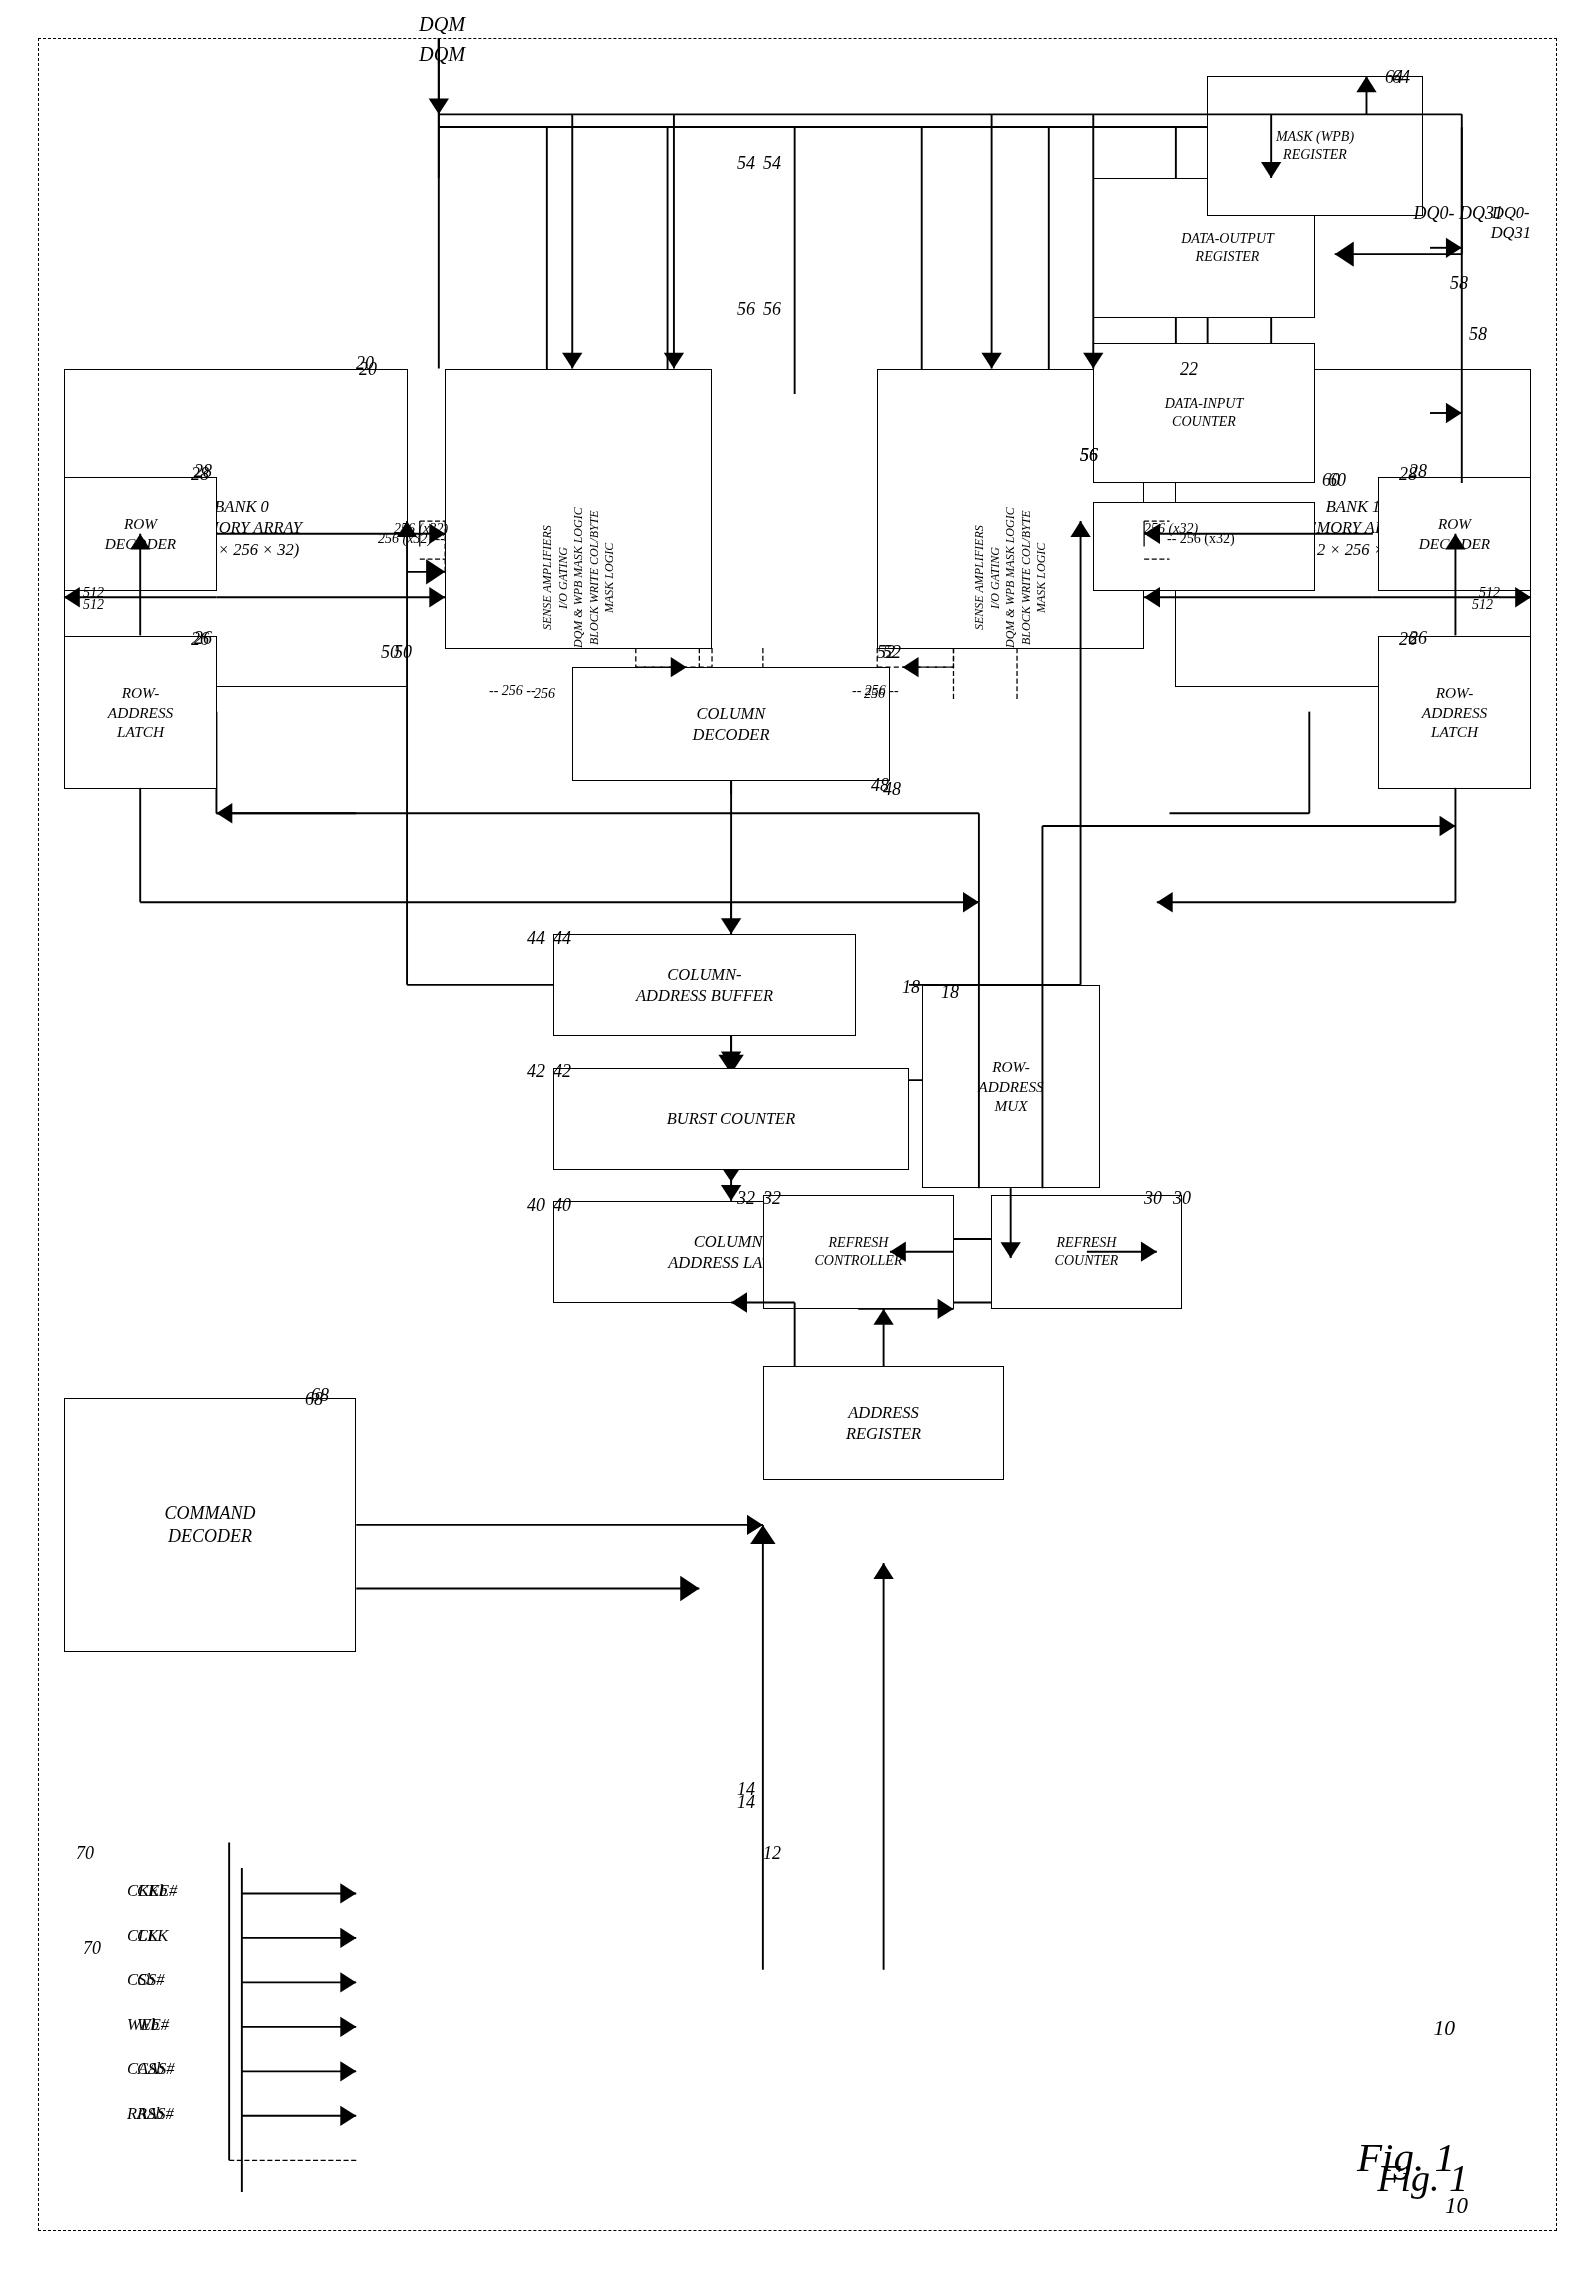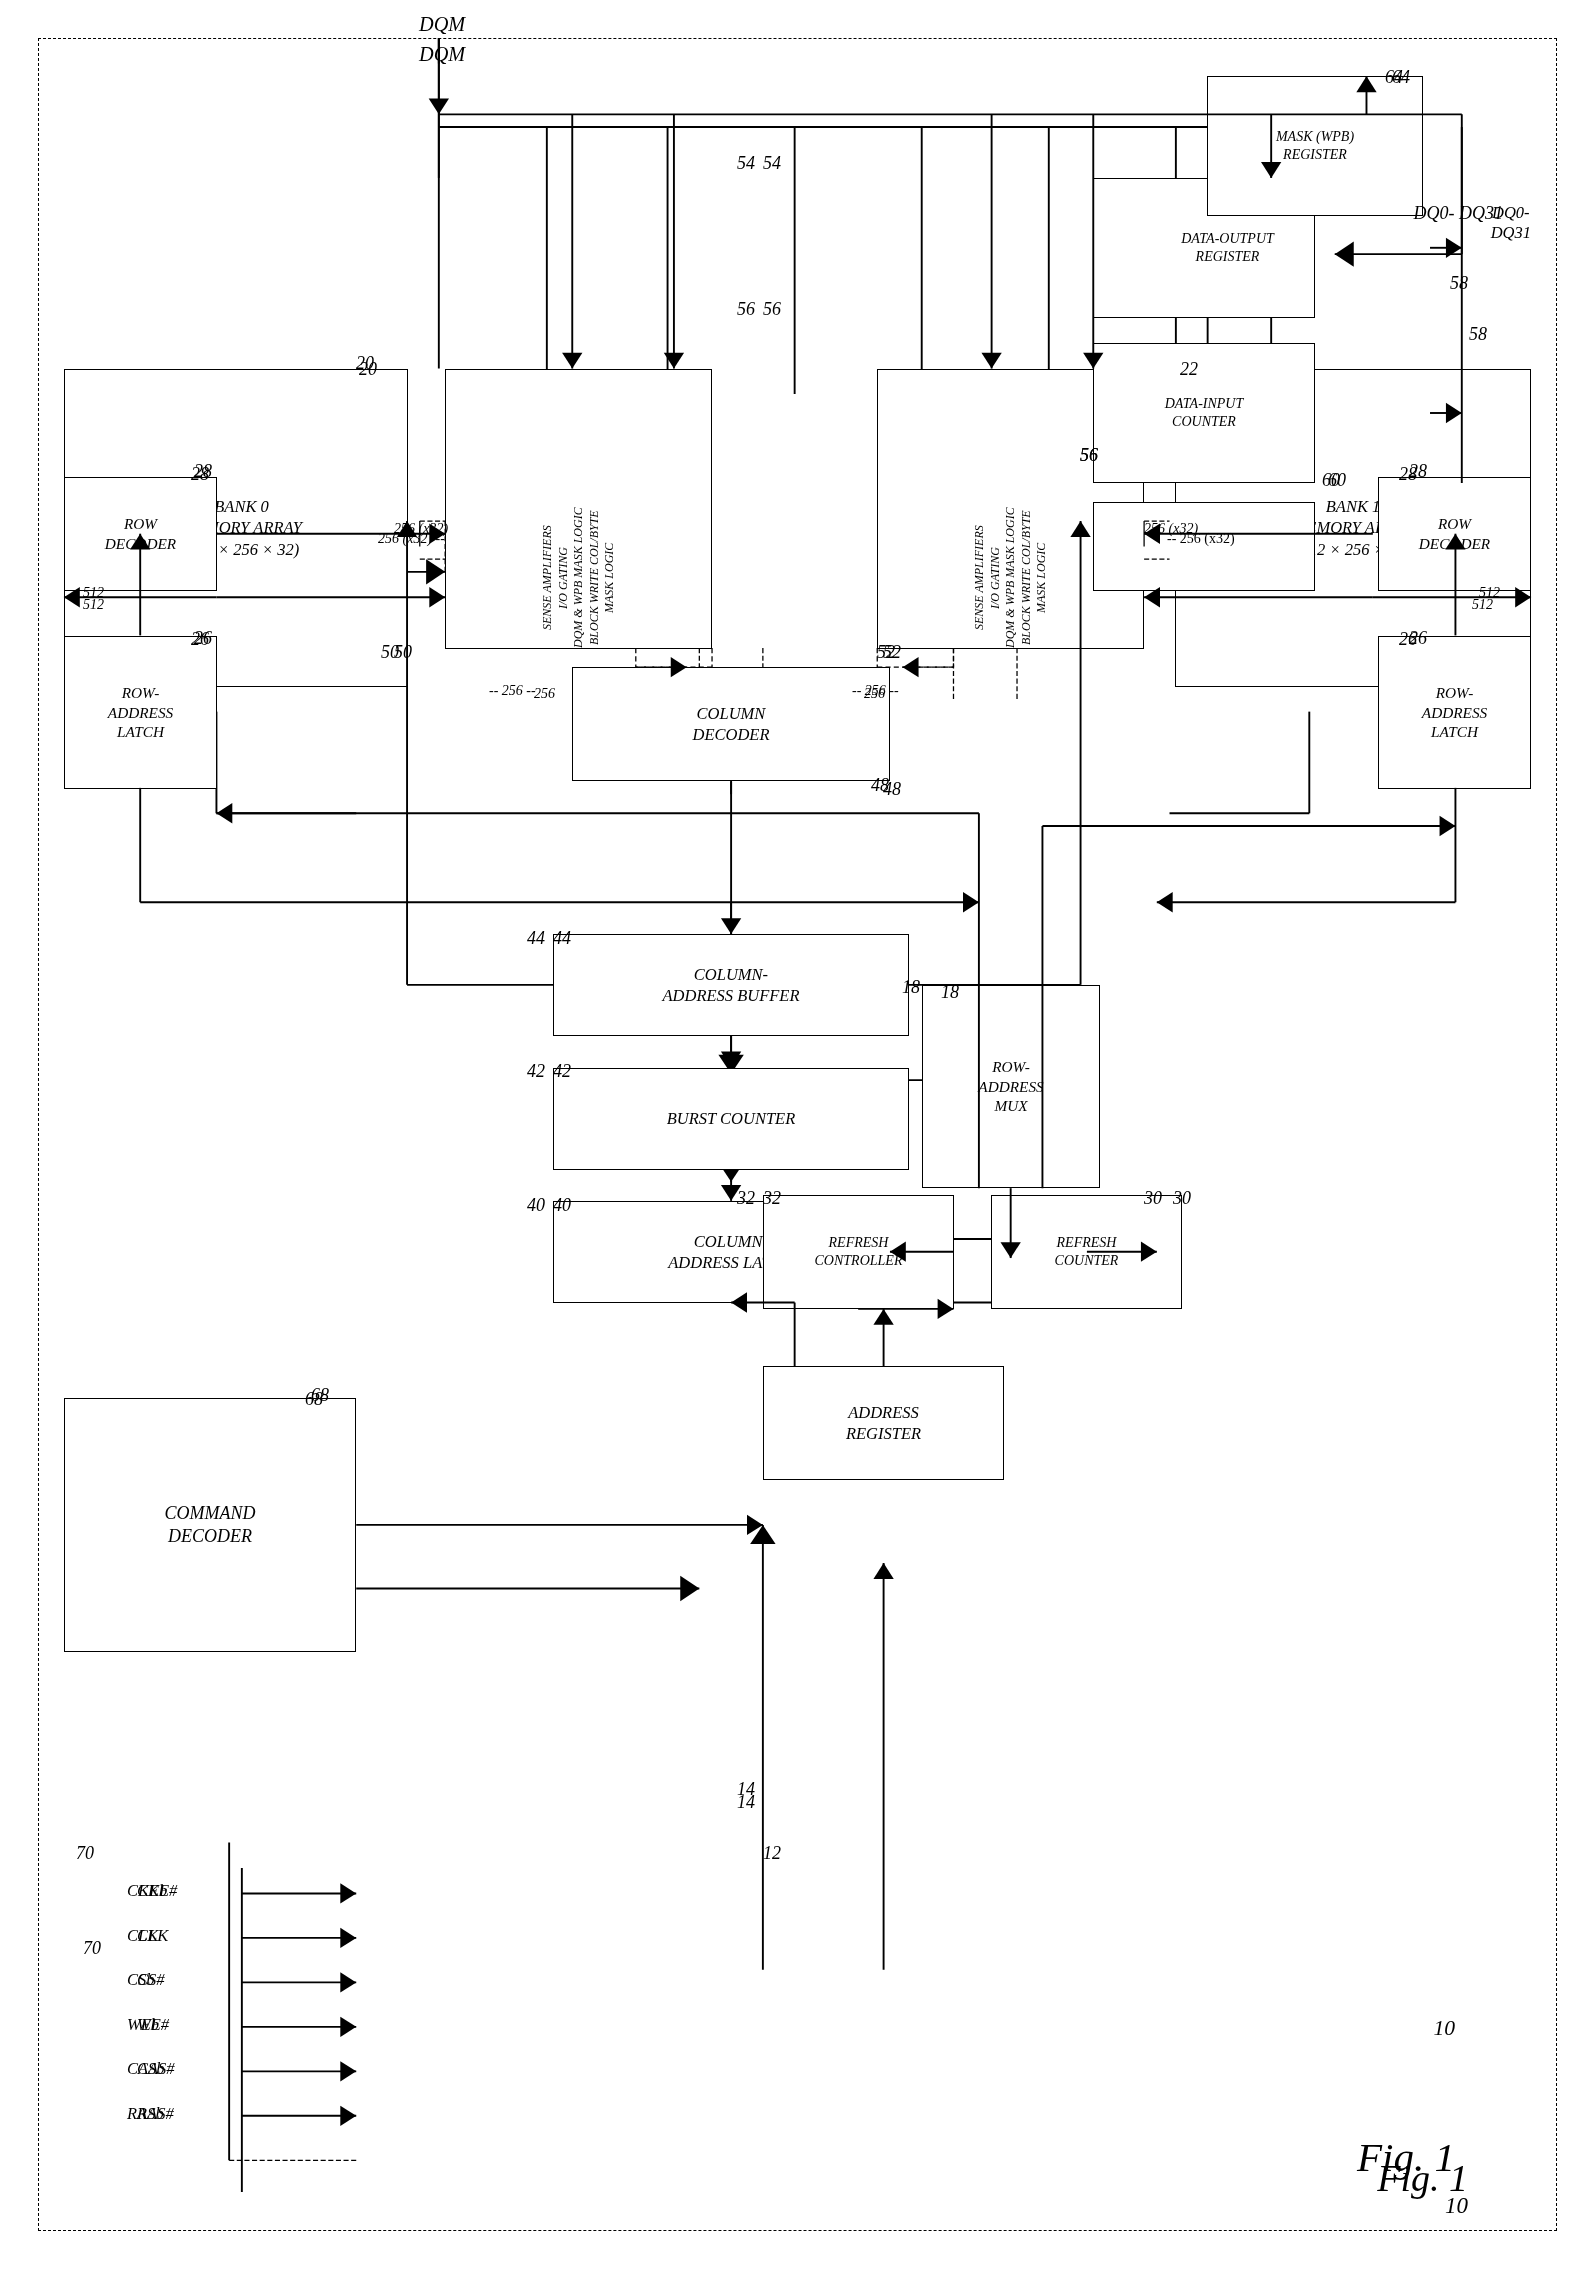--- a/index.html
+++ b/index.html
@@ -194,21 +194,21 @@
 BLOCK WRITE COL/BYTE
 MASK LOGIC</span>
   </div>
 
   <div class="block" style="top: 667px; left: 572px; width: 318px; height: 114px; font-size: 16.5px;">
     <span style="white-space: pre-line; font-style: italic;">COLUMN
 DECODER</span>
   </div>
   <div class="ref-num" style="top: 775px; left: 871px;">48</div>
 
-  <div class="block" style="top: 934px; left: 553px; width: 356px; height: 102px; font-size: 16.5px;">
+  <div class="block" style="top: 934px; left: 553px; width: 303px; height: 102px; font-size: 16.5px;">
     <span style="white-space: pre-line; font-style: italic;">COLUMN-
 ADDRESS BUFFER</span>
   </div>
   <div class="ref-num" style="top: 928px; left: 553px;">44</div>
 
   <div class="block" style="top: 1068px; left: 553px; width: 356px; height: 102px; font-size: 16.5px;">
     <span style="white-space: pre-line; font-style: italic;">BURST COUNTER</span>
   </div>
   <div class="ref-num" style="top: 1061px; left: 553px;">42</div>
 

